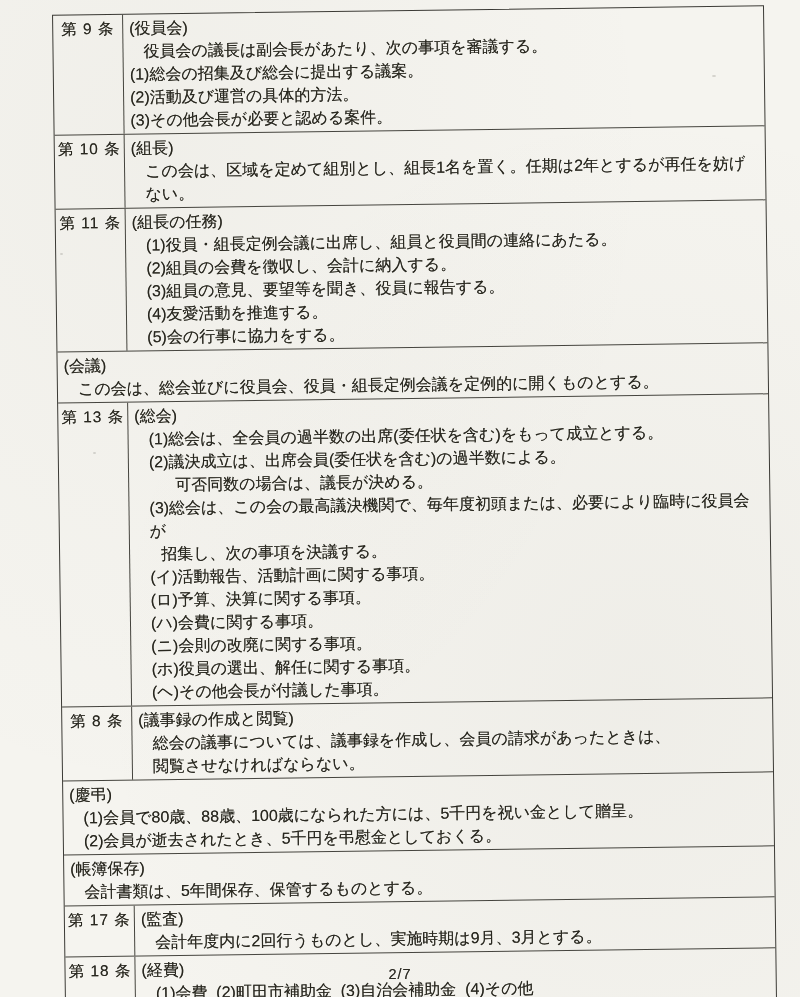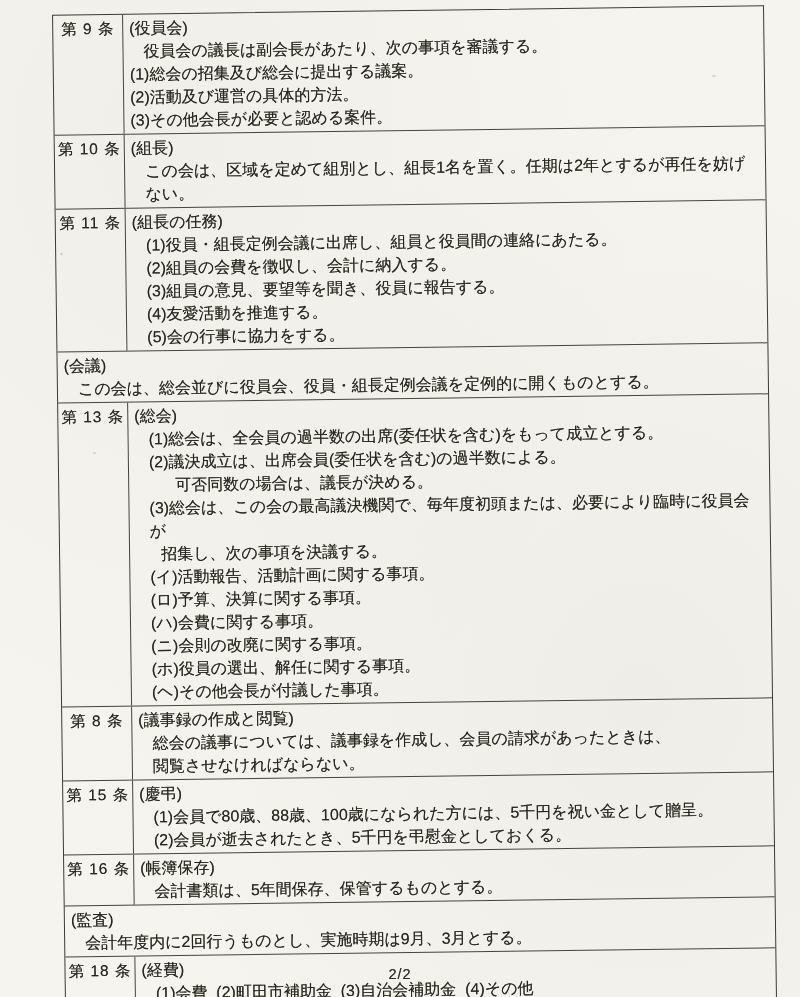--- a/index.html
+++ b/index.html
@@ -139,46 +139,45 @@
     </div>
     <div class="row">
       <div class="cell-article">第 8 条</div>
       <div class="cell-content">
         <div class="line ind0">(議事録の作成と閲覧)</div>
         <div class="line ind1">総会の議事については、議事録を作成し、会員の請求があったときは、</div>
         <div class="line ind1">閲覧させなければならない。</div>
       </div>
     </div>
     <div class="row">
-      <div class="cell-article">第 15 条</div>
       <div class="cell-content">
         <div class="line ind0">(慶弔)</div>
         <div class="line ind1">(1)会員で80歳、88歳、100歳になられた方には、5千円を祝い金として贈呈。</div>
         <div class="line ind1">(2)会員が逝去されたとき、5千円を弔慰金としておくる。</div>
       </div>
     </div>
     <div class="row">
-      <div class="cell-article">第 16 条</div>
       <div class="cell-content">
         <div class="line ind0">(帳簿保存)</div>
         <div class="line ind1">会計書類は、5年間保存、保管するものとする。</div>
       </div>
     </div>
     <div class="row">
+      <div class="cell-article">第 17 条</div>
       <div class="cell-content">
         <div class="line ind0">(監査)</div>
         <div class="line ind1">会計年度内に2回行うものとし、実施時期は9月、3月とする。</div>
       </div>
     </div>
     <div class="row">
       <div class="cell-article">第 18 条</div>
       <div class="cell-content">
         <div class="line ind0">(経費)</div>
         <div class="line ind1">(1)会費  (2)町田市補助金  (3)自治会補助金  (4)その他</div>
       </div>
     </div>
   </div>
 
-<div class="page-footer">2/2</div>
+<div class="page-footer">2/7</div>
 
 <div class="speck" style="left:93px; top:452px; width:3px; height:2px;"></div>
 <div class="speck" style="left:712px; top:75px; width:4px; height:2px;"></div>
 <div class="speck" style="left:60px; top:253px; width:3px; height:2px;"></div>
 
 </body></html>

